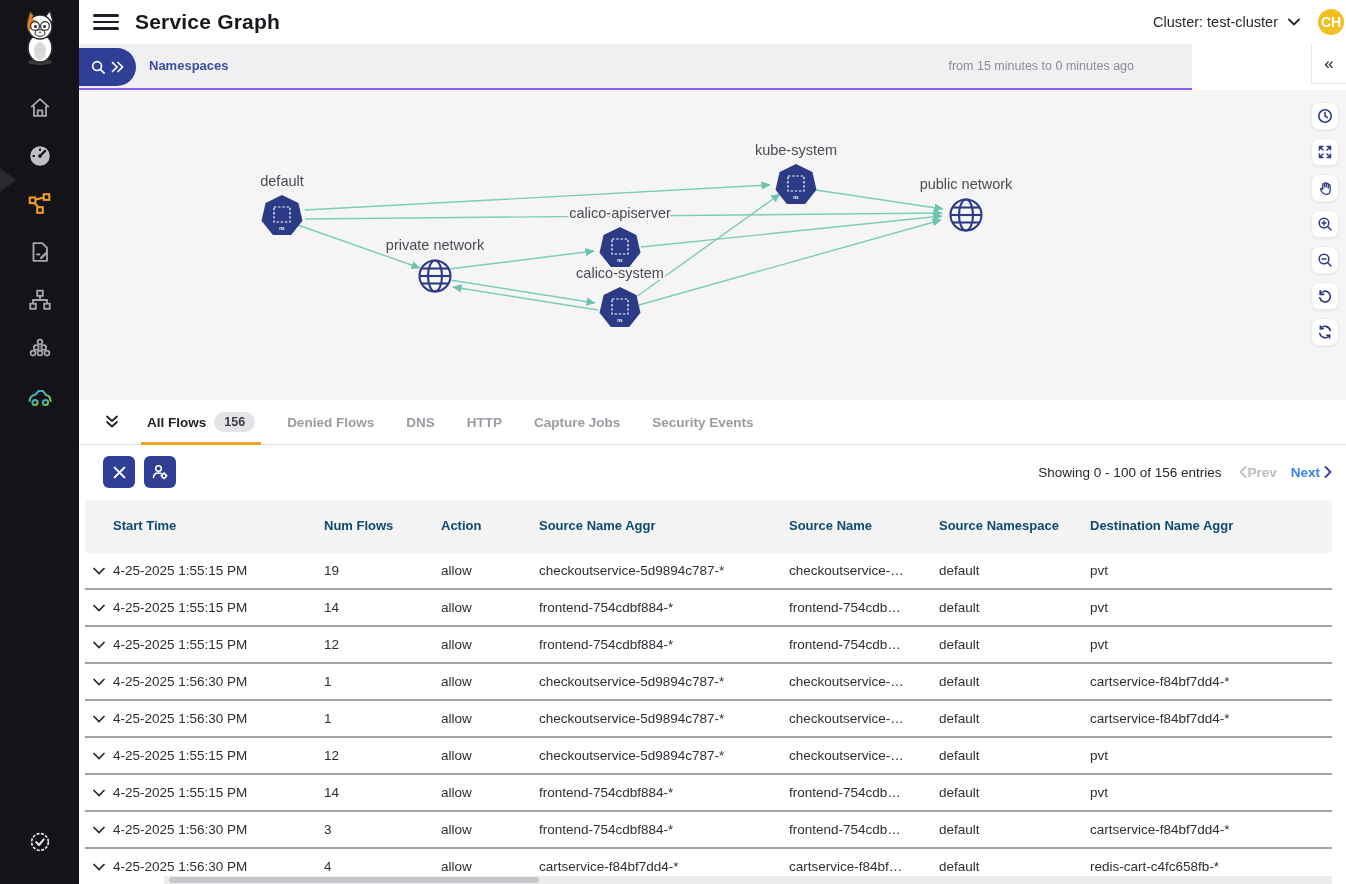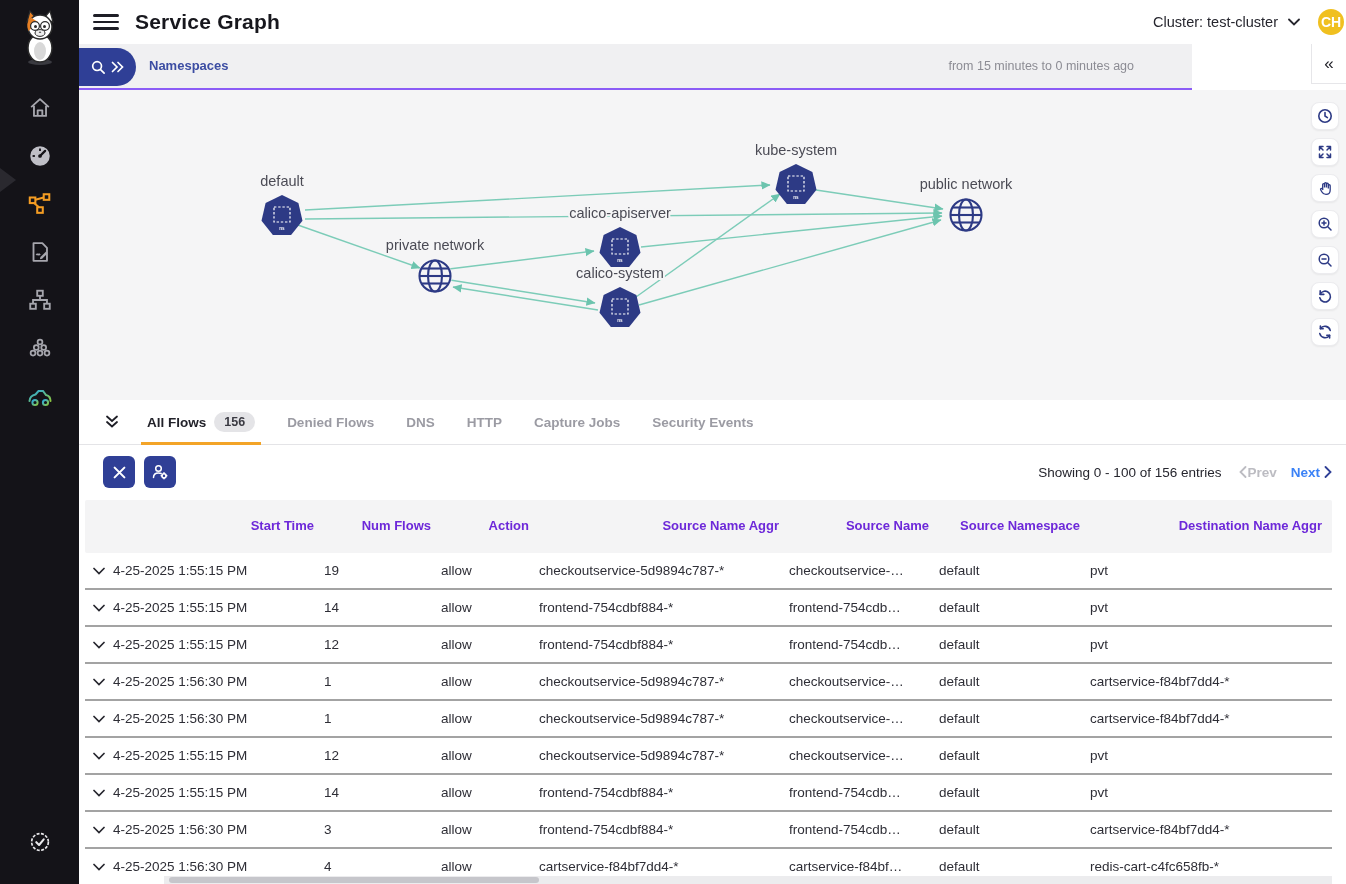--- a/index.html
+++ b/index.html
@@ -67,21 +67,21 @@
   .sq-btn { width:32px; height:32px; background:#2f3f96; border-radius:6px; display:flex; align-items:center; justify-content:center;
     cursor:pointer; margin-left:9px; }
   .showing { margin-left:auto; font-size:13.5px; color:#26262e; }
   .pager { display:flex; align-items:center; gap:14px; margin-left:18px; }
   .pager-prev { display:flex; align-items:center; font-size:13.5px; font-weight:600; color:#bcbcc2; cursor:default; }
   .pager-next { display:flex; align-items:center; gap:4px; font-size:13.5px; font-weight:600; color:#3b82f6; cursor:pointer; }
 
   .tablezone { position:absolute; left:6px; right:14px; top:100px; bottom:8px; }
   .grid-head, .grid-row { display:grid; grid-template-columns:28px 211px 117px 98px 250px 150px 151px 1fr; align-items:center; }
   .grid-head { background:#f4f4f5; min-height:53px; border-radius:2px; }
-  .grid-head .hcell { font-size:13px; font-weight:700; color:#6d28d9; padding-right:10px; line-height:1.25;text-align:right; }
+  .grid-head .hcell { font-size:13px; font-weight:700; color:#0c4a6e; padding-right:10px; line-height:1.25; }
   .grid-row { height:37px; border-bottom:2px solid #a3a3a3; background:#fff; cursor:pointer; }
   .cell { font-size:13.5px; color:#2e2e36; white-space:nowrap; overflow:hidden; text-overflow:ellipsis; padding-right:14px; }
   .row-chevron { display:flex; align-items:center; justify-content:center; }
   .hscroll { position:absolute; left:85px; right:14px; bottom:0; height:8px; background:#ececee; }
   .hscroll-thumb { position:absolute; left:5px; top:1px; width:370px; height:6px; border-radius:3px; background:#c6c6cb; }
 </style>
 </head>
 <body>
 
 <div class="root">

